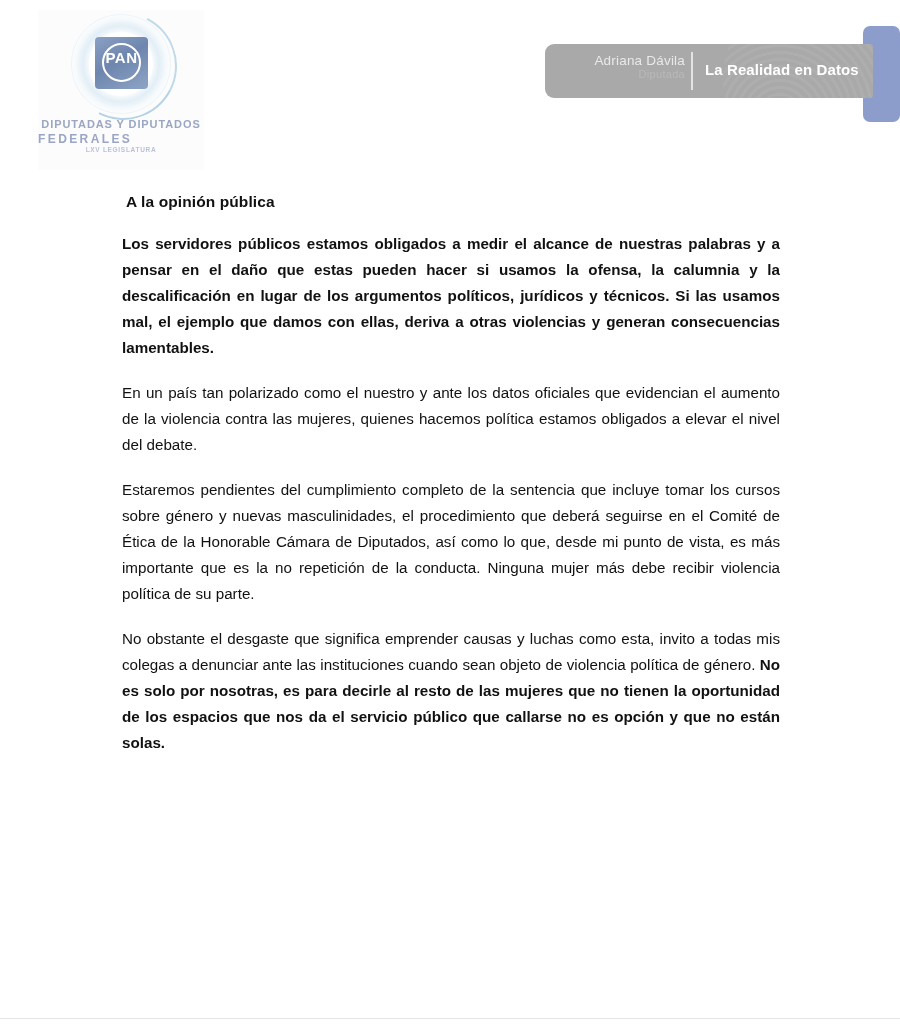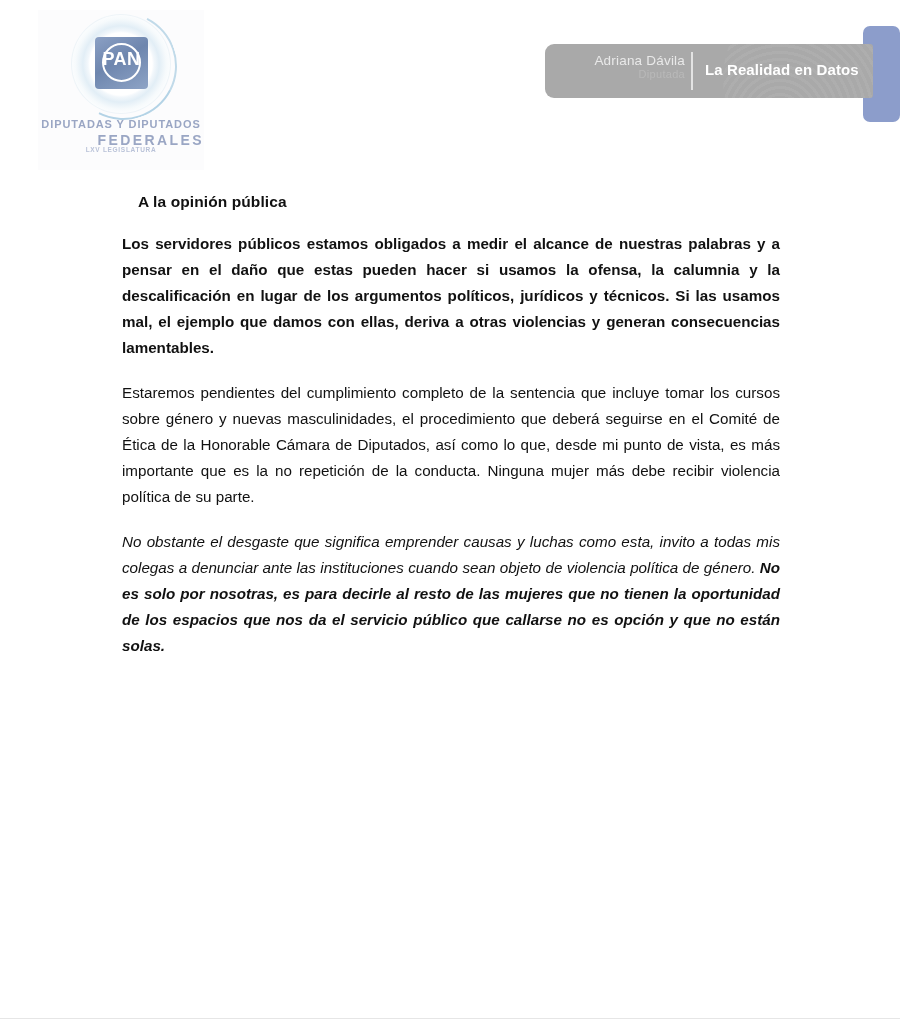--- a/index.html
+++ b/index.html
@@ -85,43 +85,43 @@
     border: 2px solid #ffffff;
     box-sizing: border-box;
   }
   .logo-pan {
     position: absolute;
     left: 0;
     top: 12px;
     width: 53px;
     text-align: center;
     color: #ffffff;
-    font-size: 18px;
+    font-size: 15px;
     font-weight: bold;
     letter-spacing: .5px;
     font-family: "Liberation Sans", sans-serif;
   }
   .logo-line1 {
     position: absolute;
     left: 0;
     top: 108px;
     width: 166px;
     text-align: center;
     font-size: 11px;
     font-weight: bold;
     letter-spacing: .9px;
     color: #9aa6c4;
   }
   .logo-line2 {
     position: absolute;
     left: 0;
     top: 122px;
     width: 166px;
-    text-align: right;
-    font-size: 14px;
+    text-align: left;
+    font-size: 12px;
     font-weight: bold;
     letter-spacing: 2.4px;
     color: #9aa6c4;
   }
   .logo-line3 {
     position: absolute;
     left: 0;
     top: 136px;
     width: 166px;
     text-align: center;
@@ -216,41 +216,40 @@
   .letter {
     position: absolute;
     left: 122px;
     top: 193px;
     width: 658px;
   }
   .letter-heading {
     font-size: 15.5px;
     font-weight: bold;
     color: #111111;
-    margin: 0 0 20px 16px;
+    margin: 0 0 20px 4px;
     letter-spacing: .1px;
   }
   .para {
     margin: 0 0 19px 0;
     font-size: 15.2px;
     line-height: 26px;
     text-align: justify;
     color: #111111;
     letter-spacing: 0;
   }
   .para.bold {
     font-weight: bold;
     margin-top: 16px;
   }
   .para b {
     font-weight: bold;
   }
   .para:last-child {
     margin-bottom: 16px;
-    font-style: italic;
   }
 
   .footer-rule {
     position: absolute;
     left: 0;
     top: 1018px;
     width: 900px;
     height: 1px;
     background: #e6e6e6;
   }
@@ -288,20 +287,21 @@
 
 </div>
 
 <div class="letter">
 
   <div class="letter-heading">A la opinión pública</div>
 
 
   <p class="para bold">Los servidores públicos estamos obligados a medir el alcance de nuestras palabras y a pensar en el daño que estas pueden hacer si usamos la ofensa, la calumnia y la descalificación en lugar de los argumentos políticos, jurídicos y técnicos. Si las usamos mal, el ejemplo que damos con ellas, deriva a otras violencias y generan consecuencias lamentables.</p>
 
+  <p class="para">En un país tan polarizado como el nuestro y ante los datos oficiales que evidencian el aumento de la violencia contra las mujeres, quienes hacemos política estamos obligados a elevar el nivel del debate.</p>
 
   <p class="para">Estaremos pendientes del cumplimiento completo de la sentencia que incluye tomar los cursos sobre género y nuevas masculinidades, el procedimiento que deberá seguirse en el Comité de Ética de la Honorable Cámara de Diputados, así como lo que, desde mi punto de vista, es más importante que es la no repetición de la conducta. Ninguna mujer más debe recibir violencia política de su parte.</p>
 
 
   <p class="para"><span>No obstante el desgaste que significa emprender causas y luchas como esta, invito a todas mis colegas a denunciar ante las instituciones cuando sean objeto de violencia política de género. </span><b>No es solo por nosotras, es para decirle al resto de las mujeres que no tienen la oportunidad de los espacios que nos da el servicio público que callarse no es opción y que no están solas.</b></p>
 
 </div>
 
 <div class="footer-rule"></div>
 

